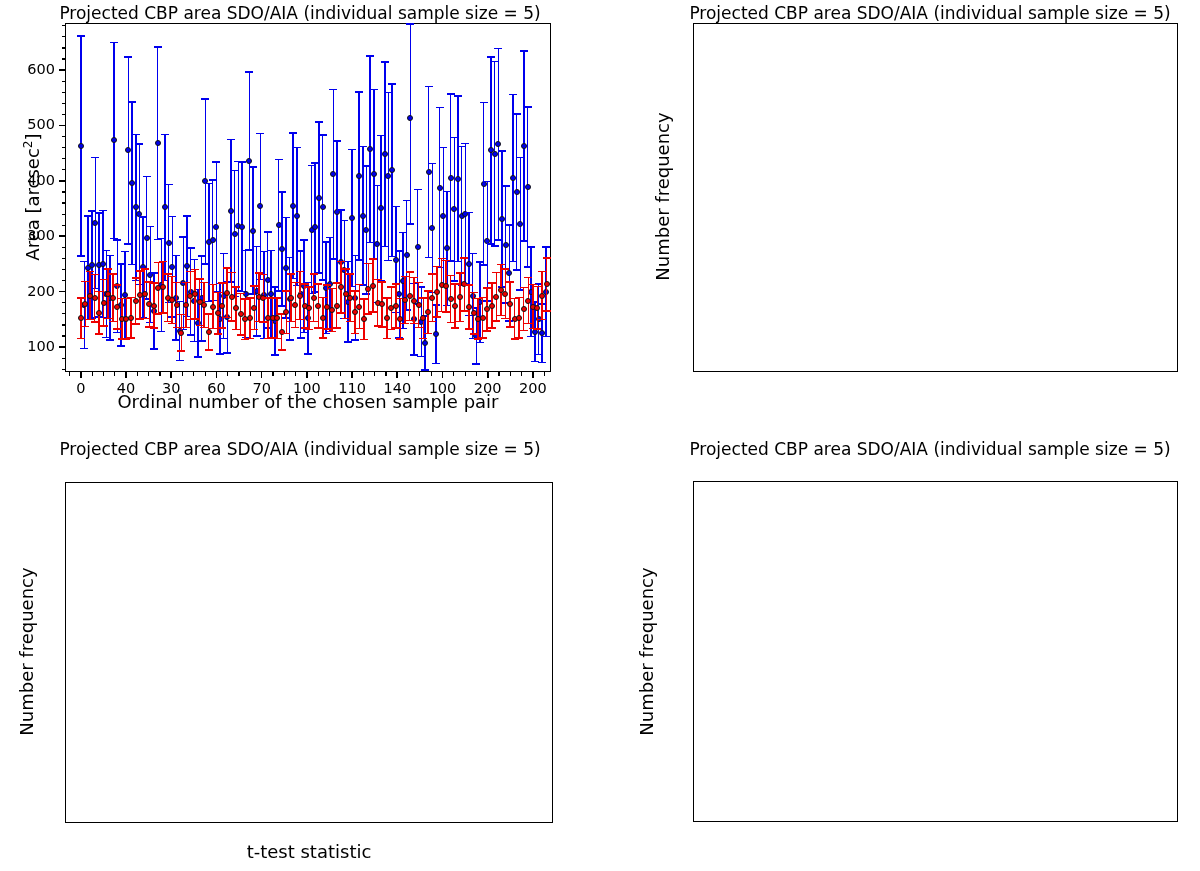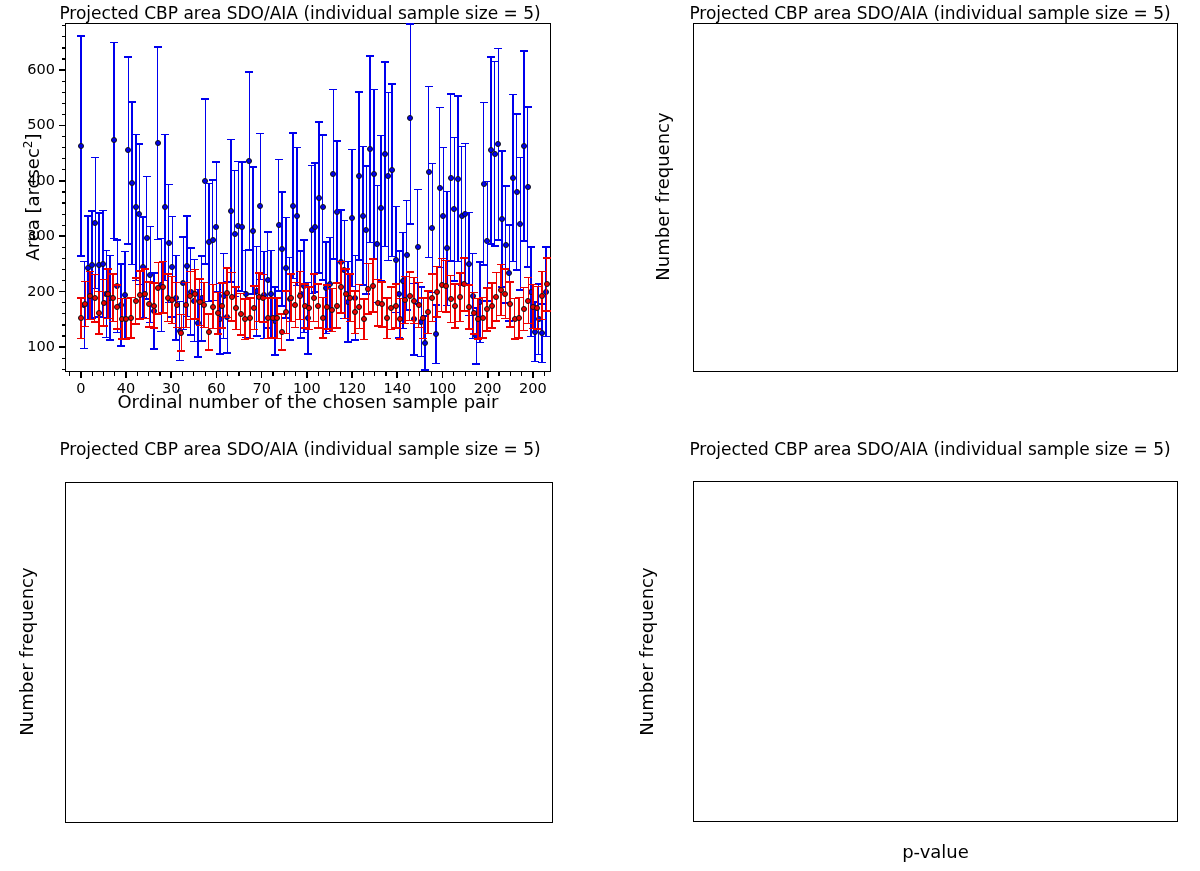--- a/index.html
+++ b/index.html
@@ -48,21 +48,21 @@
         <div class="tick-lbl" style="left: 96.0326px; top: 380px; width: 60px; text-align: center;">40</div>
         <div class="tickmark tickmaj-x" style="left: 170.442px; top: 372px;"></div>
         <div class="tick-lbl" style="left: 141.242px; top: 380px; width: 60px; text-align: center;">30</div>
         <div class="tickmark tickmaj-x" style="left: 215.651px; top: 372px;"></div>
         <div class="tick-lbl" style="left: 186.451px; top: 380px; width: 60px; text-align: center;">60</div>
         <div class="tickmark tickmaj-x" style="left: 260.86px; top: 372px;"></div>
         <div class="tick-lbl" style="left: 231.66px; top: 380px; width: 60px; text-align: center;">70</div>
         <div class="tickmark tickmaj-x" style="left: 306.07px; top: 372px;"></div>
         <div class="tick-lbl" style="left: 276.87px; top: 380px; width: 60px; text-align: center;">100</div>
         <div class="tickmark tickmaj-x" style="left: 351.279px; top: 372px;"></div>
-        <div class="tick-lbl" style="left: 322.079px; top: 380px; width: 60px; text-align: center;">120</div>
+        <div class="tick-lbl" style="left: 322.079px; top: 380px; width: 60px; text-align: center;">110</div>
         <div class="tickmark tickmaj-x" style="left: 396.488px; top: 372px;"></div>
         <div class="tick-lbl" style="left: 367.288px; top: 380px; width: 60px; text-align: center;">140</div>
         <div class="tickmark tickmaj-x" style="left: 441.698px; top: 372px;"></div>
         <div class="tick-lbl" style="left: 412.498px; top: 380px; width: 60px; text-align: center;">100</div>
         <div class="tickmark tickmaj-x" style="left: 486.907px; top: 372px;"></div>
         <div class="tick-lbl" style="left: 457.707px; top: 380px; width: 60px; text-align: center;">200</div>
         <div class="tickmark tickmaj-x" style="left: 532.116px; top: 372px;"></div>
         <div class="tick-lbl" style="left: 502.916px; top: 380px; width: 60px; text-align: center;">200</div>
         <div class="tickmark tickmin-x" style="left: 68.9209px; top: 372px;"></div>
         <div class="tickmark tickmin-x" style="left: 80.2233px; top: 372px;"></div>
@@ -1086,26 +1086,26 @@
     <div class="axes" id="ax2" style="left:93px;top:23px;width:485px;height:349px;"></div>
     <div class="ylabel" style="left:-48px;top:186px;width:220px;text-align:center;transform:rotate(-90deg);">Number frequency</div>
     <div id="ax2-ticks"></div>
     <div id="ax2-data"></div>
   </div>
 
   <div class="panel" style="left:0;top:436px;width:600px;height:435px;">
     <div class="title" style="left:0;top:3px;width:600px;">Projected CBP area SDO/AIA (individual sample size = 5)</div>
     <div class="axes" id="ax3" style="left:65px;top:46px;width:488px;height:341px;"></div>
     <div class="ylabel" style="left:-84px;top:205px;width:220px;text-align:center;transform:rotate(-90deg);">Number frequency</div>
+    <div class="xlabel" style="left:65px;top:405px;width:488px;">t-test statistic</div>
     <div id="ax3-ticks"></div>
     <div id="ax3-data"></div>
   </div>
 
   <div class="panel" style="left:600px;top:436px;width:600px;height:435px;">
     <div class="title" style="left:60px;top:3px;width:540px;">Projected CBP area SDO/AIA (individual sample size = 5)</div>
     <div class="axes" id="ax4" style="left:93px;top:45px;width:485px;height:341px;"></div>
     <div class="ylabel" style="left:-64px;top:205px;width:220px;text-align:center;transform:rotate(-90deg);">Number frequency</div>
-    <div class="xlabel" style="left:93px;top:405px;width:485px;">p-value</div>
     <div id="ax4-ticks"></div>
     <div id="ax4-data"></div>
   </div>
 
 </div>
 
 </body></html>

